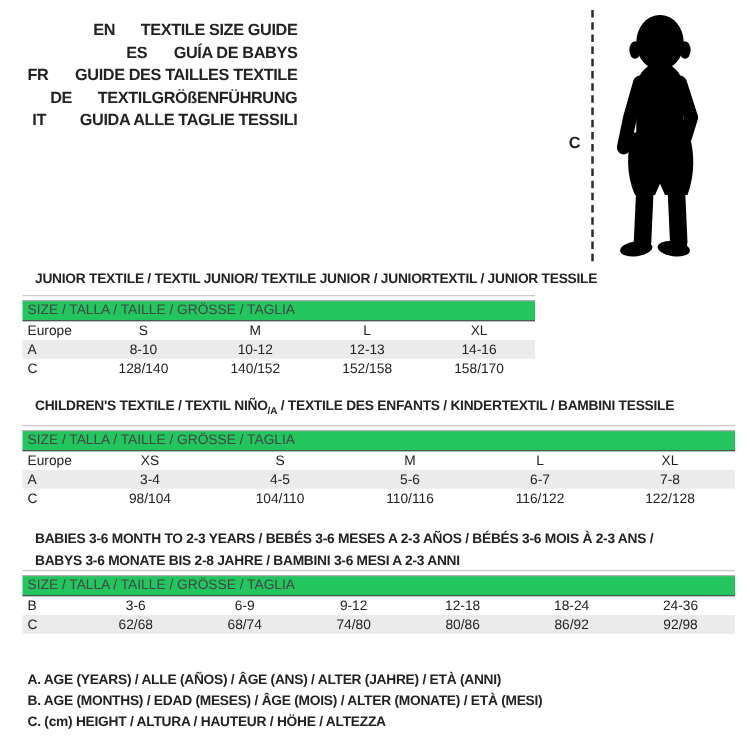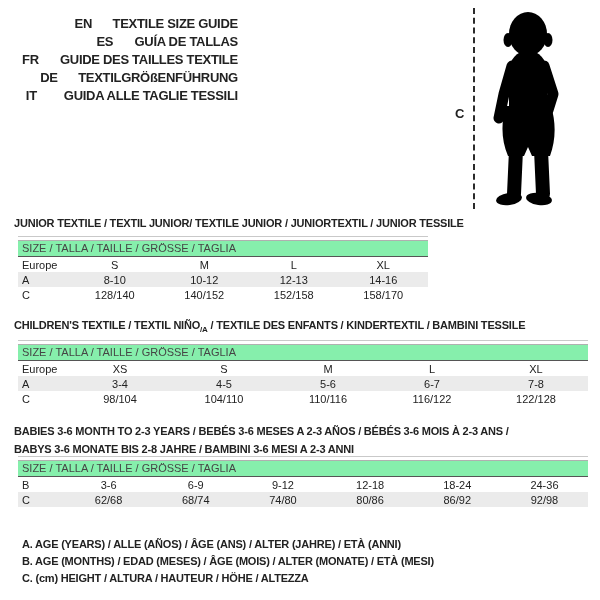--- a/index.html
+++ b/index.html
@@ -11,26 +11,26 @@
   
   .lang-list{position:absolute;left:22px;top:15px;font-weight:bold;font-size:13px;line-height:18px;letter-spacing:-0.3px;}
   .lang-row{display:flex;justify-content:flex-end;}
   .lang-code{width:38px;}
   
   .measure-line{position:absolute;left:473px;top:8px;height:201px;width:0;border-left:2px dashed #2b2b2b;}
   .measure-label{position:absolute;left:455px;top:106px;font-weight:bold;font-size:13px;}
   .baby-svg{position:absolute;left:478px;top:10px;}
   
   .tbl{position:absolute;left:18px;}
-  .tbl-title{position:absolute;left:14px;font-weight:bold;font-size:11px;letter-spacing:-0.2px;white-space:nowrap;}
+  .tbl-title{position:absolute;left:28px;font-weight:bold;font-size:11px;letter-spacing:-0.2px;white-space:nowrap;}
   .tbl-title.wrap{white-space:normal;line-height:18px;}
   .tbl-title sub{font-size:8px;}
   .top-rule{height:1px;background:#c9c9c9;margin-bottom:3px;}
   .size-bar{
-    background:#86efac;color:#454545;font-size:11px;height:15px;line-height:15px;
+    background:#22c55e;color:#454545;font-size:11px;height:15px;line-height:15px;
     padding-left:4px;border-top:1px solid #b0b0b0;border-bottom:1px solid #555555;
   }
   .trow{display:flex;height:15px;align-items:center;font-size:11px;}
   .trow.stripe{background:#ebebeb;}
   .lbl{padding-left:4px;}
   .t1 .lbl{width:48px;}
   .t2 .lbl{width:46px;}
   .t3 .lbl{width:43px;}
   .cell{flex:1;text-align:center;}
   
@@ -39,21 +39,21 @@
 </head>
 <body>
 
 <div class="lang-list">
   <div class="lang-row">
     <span class="lang-code">EN</span>
     <span>TEXTILE SIZE GUIDE</span>
   </div>
   <div class="lang-row">
     <span class="lang-code">ES</span>
-    <span>GUÍA DE TALLAS</span>
+    <span>GUÍA DE BABYS</span>
   </div>
   <div class="lang-row">
     <span class="lang-code">FR</span>
     <span>GUIDE DES TAILLES TEXTILE</span>
   </div>
   <div class="lang-row">
     <span class="lang-code">DE</span>
     <span>TEXTILGRÖßENFÜHRUNG</span>
   </div>
   <div class="lang-row">

